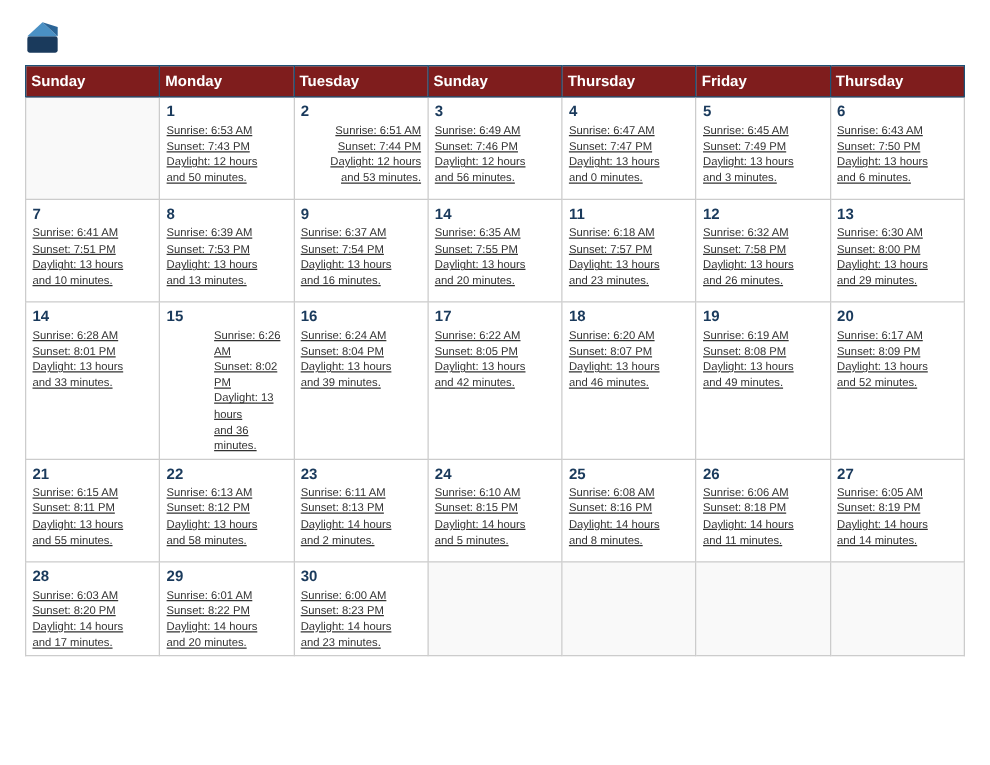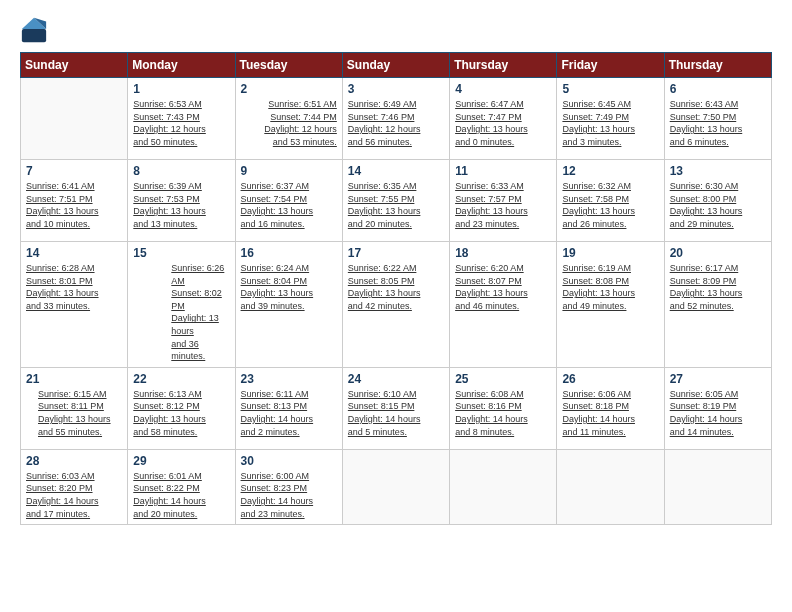--- a/index.html
+++ b/index.html
@@ -198,21 +198,21 @@
           </td>
           <td>
             <span class="day-number">14</span>
             <div class="day-info" style="white-space: pre-line;">Sunrise: 6:35 AM
 Sunset: 7:55 PM
 Daylight: 13 hours
 and 20 minutes.</div>
           </td>
           <td>
             <span class="day-number">11</span>
-            <div class="day-info" style="white-space: pre-line;">Sunrise: 6:33 AM
+            <div class="day-info" style="white-space: pre-line;">Sunrise: 6:18 AM
 Sunset: 7:57 PM
 Daylight: 13 hours
 and 23 minutes.</div>
           </td>
           <td>
             <span class="day-number">12</span>
             <div class="day-info" style="white-space: pre-line;">Sunrise: 6:32 AM
 Sunset: 7:58 PM
 Daylight: 13 hours
 and 26 minutes.</div>
@@ -272,21 +272,21 @@
             <span class="day-number">20</span>
             <div class="day-info" style="white-space: pre-line;">Sunrise: 6:17 AM
 Sunset: 8:09 PM
 Daylight: 13 hours
 and 52 minutes.</div>
           </td>
         </tr>
         <tr>
           <td>
             <span class="day-number">21</span>
-            <div class="day-info" style="white-space: pre-line; margin-left: 12px;">Sunrise: 6:15 AM
+            <div class="day-info" style="white-space: pre-line;">Sunrise: 6:15 AM
 Sunset: 8:11 PM
 Daylight: 13 hours
 and 55 minutes.</div>
           </td>
           <td>
             <span class="day-number">22</span>
             <div class="day-info" style="white-space: pre-line;">Sunrise: 6:13 AM
 Sunset: 8:12 PM
 Daylight: 13 hours
 and 58 minutes.</div>

